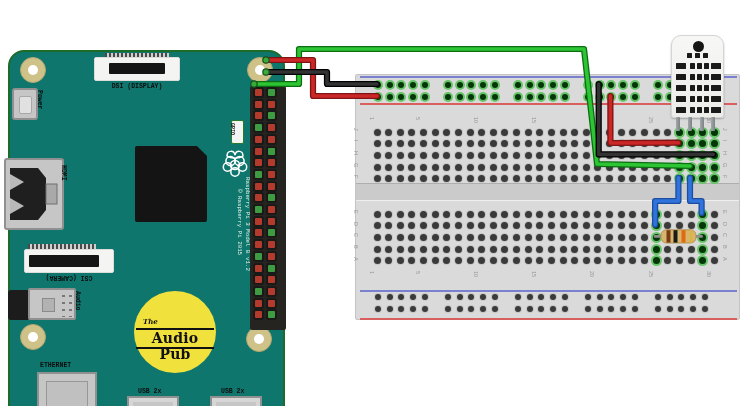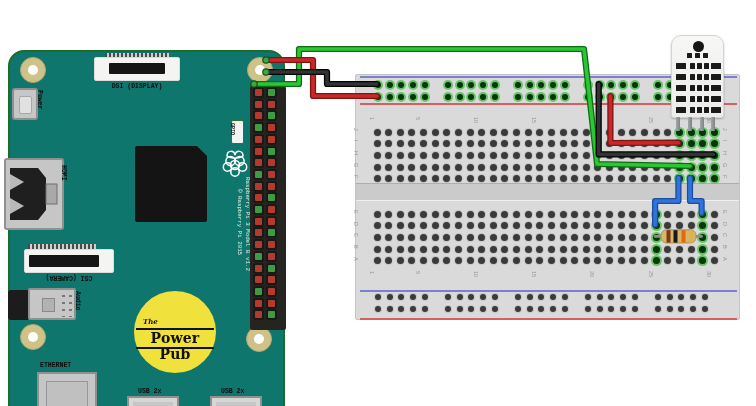--- a/index.html
+++ b/index.html
@@ -110,21 +110,21 @@
       <div style="position:absolute;left:32px;top:5px;width:8px;height:22px;
                   background:repeating-linear-gradient(#777 0 2px,transparent 2px 7px);width:3px;"></div>
       <div style="position:absolute;left:39px;top:5px;width:3px;height:22px;
                   background:repeating-linear-gradient(#777 0 2px,transparent 2px 7px);"></div>
     </div>
     <div class="silk rot90" style="left:71px;top:239px;">Audio</div>
 
     <div id="geekpub">
       <div class="the">The</div>
       <div class="bar" style="top:37px;"></div>
-      <div class="name">Power Pub</div>
+      <div class="name">Audio Pub</div>
       <div class="bar" style="top:56px;"></div>
     </div>
 
     <div class="silk" style="left:30px;top:310px;">ETHERNET</div>
     <div class="port-gray" style="left:27px;top:320px;width:60px;height:78px;">
       <div style="position:absolute;left:7px;top:7px;width:42px;height:52px;background:#c0c0c0;border:1px solid #979797;"></div>
       <div style="position:absolute;left:13px;top:62px;width:9px;height:9px;background:#3a3a3a;"></div>
       <div style="position:absolute;left:34px;top:62px;width:9px;height:9px;background:#3a3a3a;"></div>
     </div>
 

